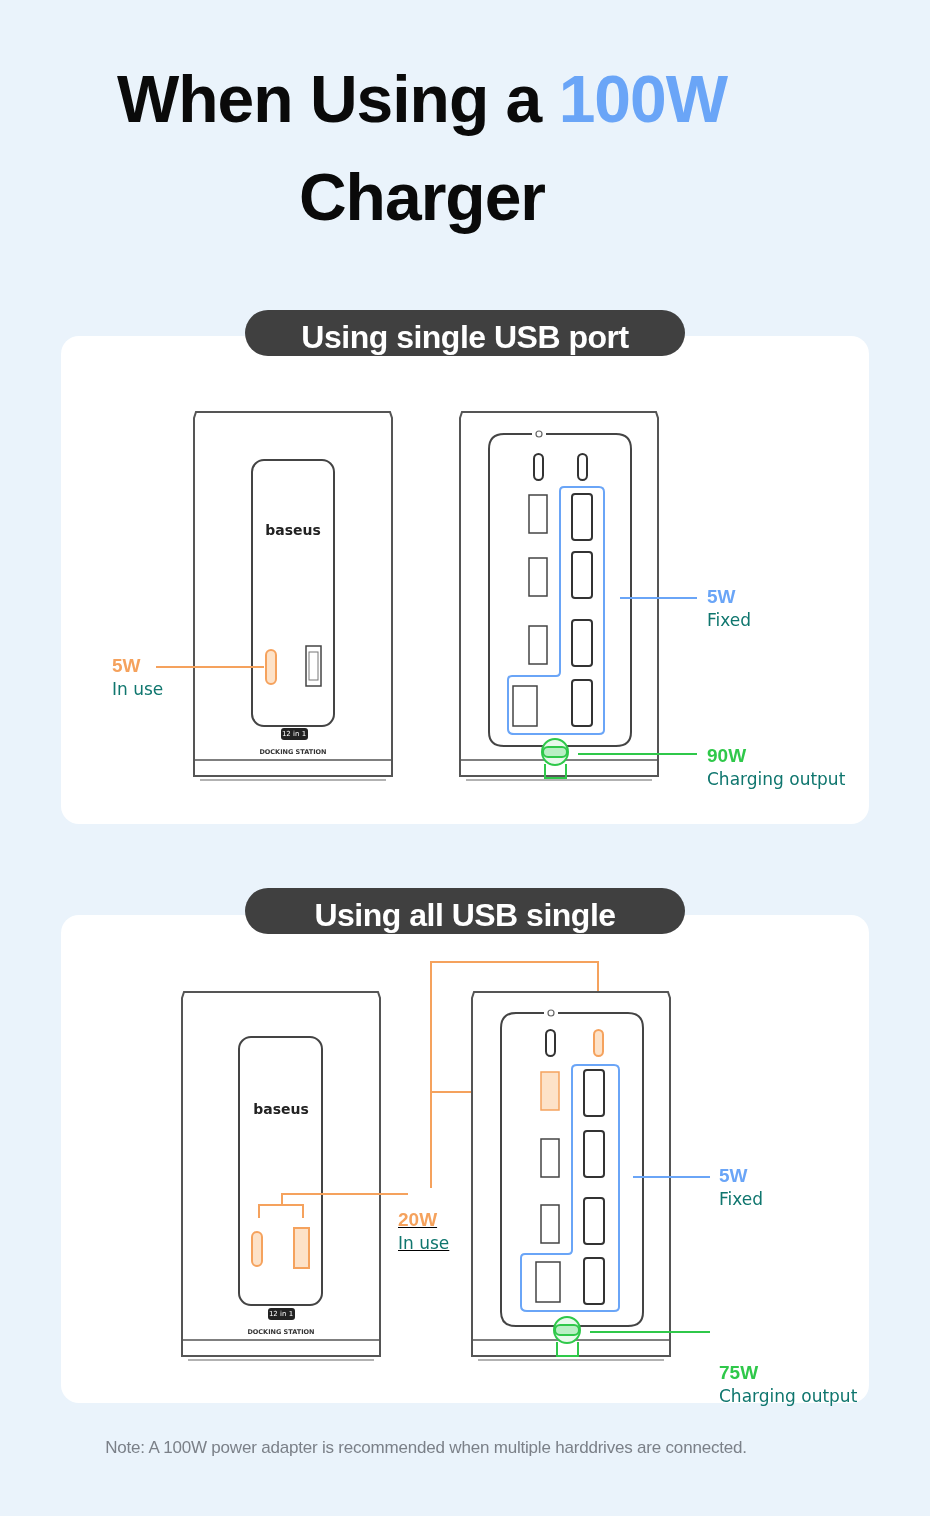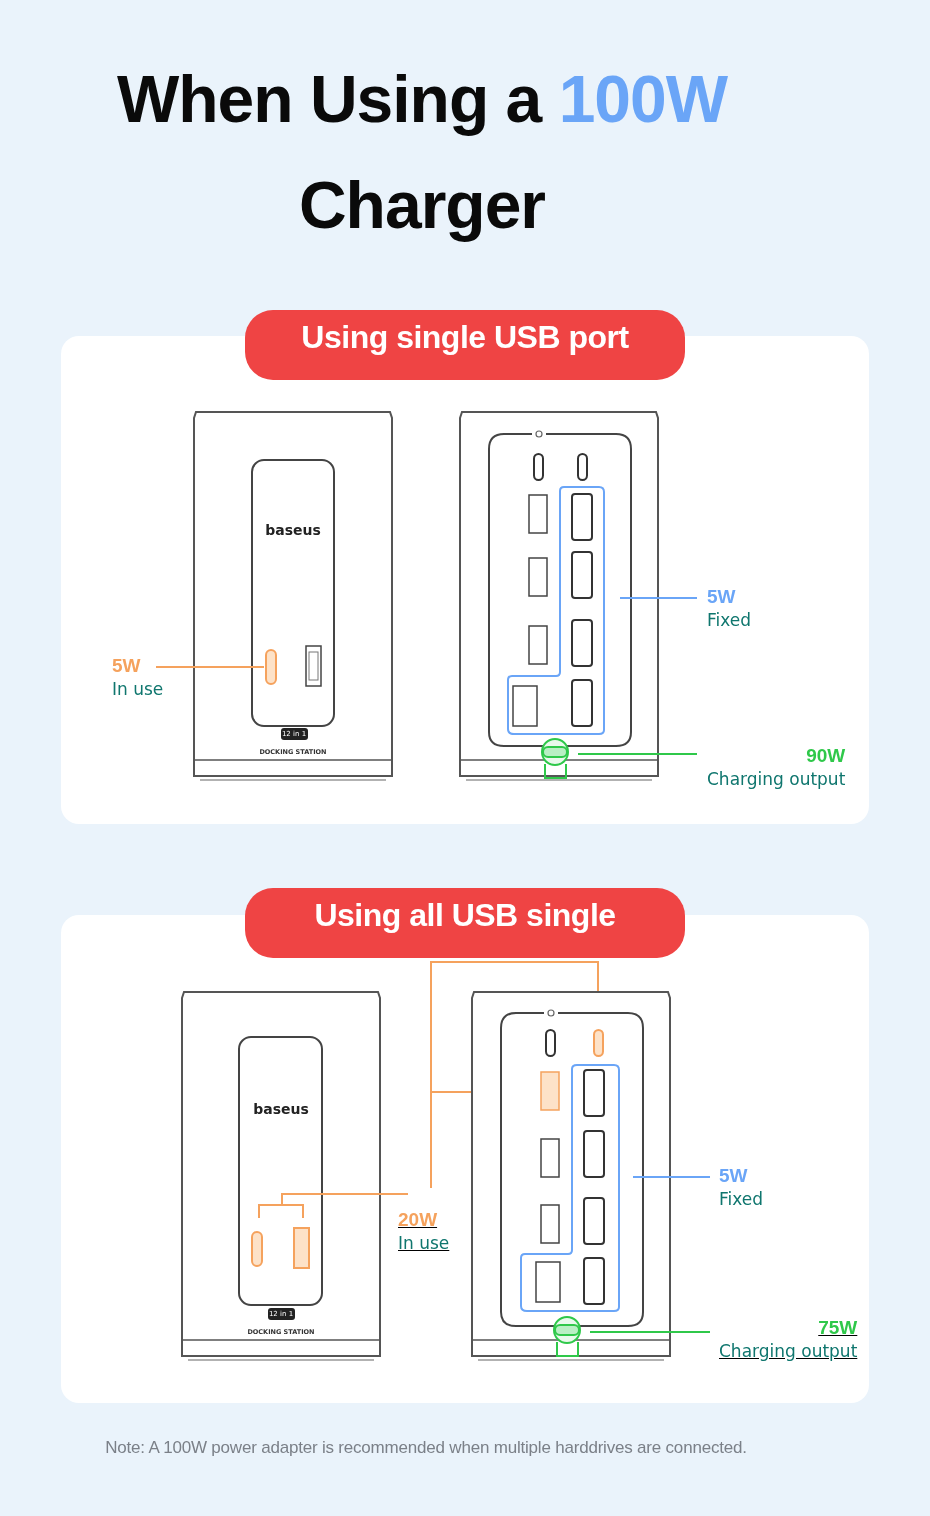--- a/index.html
+++ b/index.html
@@ -8,47 +8,47 @@
     background: #eaf3fb;
     font-family: "Liberation Sans", "DejaVu Sans", sans-serif;
     position: relative;
   }
   .title {
     position: absolute; left: 0; width: 844px; text-align: center;
     font-size: 66px; font-weight: 700; color: #0a0a0a; letter-spacing: -1px;
     line-height: 1;
   }
   .title.l1 { top: 66px; }
-  .title.l2 { top: 172px; }
+  .title.l2 { top: 164px; }
   .title .accent { color: #6aa5f7; }
 
   .card {
     position: absolute; left: 61px; width: 808px;
     background: #ffffff; border-radius: 18px;
   }
   .card.c1 { top: 336px; height: 488px; }
   .card.c2 { top: 915px; height: 488px; }
 
   .pill {
-    position: absolute; left: 245px; width: 440px; height: 70px;
-    background: #ef4444; border-radius: 28px;
+    position: absolute; left: 245px; width: 440px; height: 46px;
+    background: #404040; border-radius: 28px;
     color: #fff; font-size: 32px; font-weight: 700; text-align: center;
     line-height: 55px; letter-spacing: -0.5px;
   }
   .pill.p1 { top: 310px; }
   .pill.p2 { top: 888px; }
 
   svg.dia { position: absolute; left: 0; width: 930px; overflow: visible; }
 
   .label { position: absolute; line-height: 1; }
   .label .w { font-size: 19px; font-weight: 700; display: block; }
   .label .s { font-size: 17px; color: #0f766e; display: block; margin-top: 6px; font-family: "DejaVu Sans", sans-serif; font-weight: 400; }
   .orange { color: #f5a25d; }
   .blue { color: #6aa5f7; }
-  .green { color: #2fc84a; text-align: right; }
+  .green { color: #2fc84a; }
 
   .note {
     position: absolute; top: 1438px; left: 0; width: 852px; text-align: center;
     font-size: 17px; color: #7b8088; letter-spacing: -0.2px;
   }
 </style>
 </head>
 <body>
 
 <div class="title l1"><span>When Using a </span><span class="accent">100W</span></div>
@@ -171,18 +171,18 @@
 </svg>
 
 <div class="label" style="left:398px;top:1210px;text-decoration:underline;">
   <span class="w orange">20W</span>
   <span class="s">In use</span>
 </div>
 <div class="label" style="left:719px;top:1166px;">
   <span class="w blue">5W</span>
   <span class="s">Fixed</span>
 </div>
-<div class="label" style="left:719px;top:1318px;text-decoration:underline;">
+<div class="label" style="left:719px;top:1363px;">
   <span class="w green">75W</span>
   <span class="s">Charging output</span>
 </div>
 
 <div class="note">Note: A 100W power adapter is recommended when multiple harddrives are connected.</div>
 
 </body></html>

